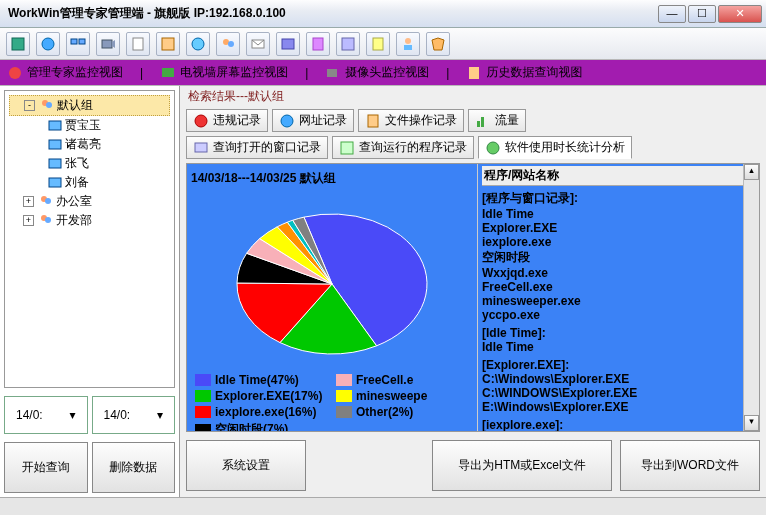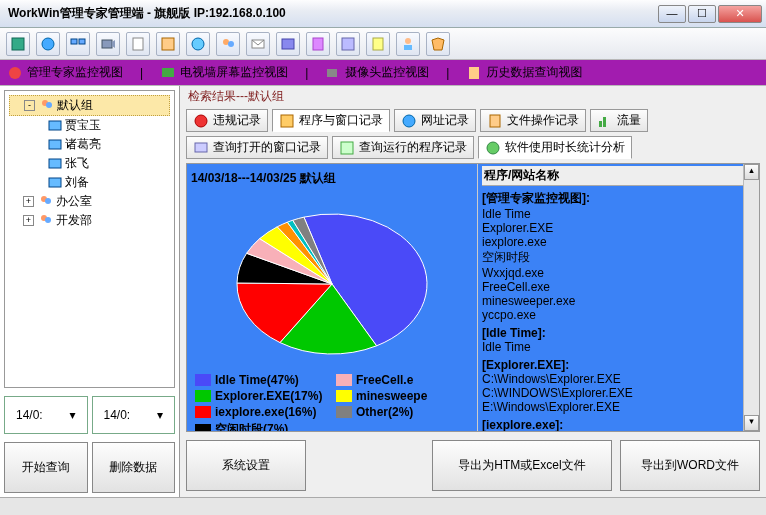--- a/index.html
+++ b/index.html
@@ -33,21 +33,21 @@
 .chartarea { flex: 1; display: flex; border: 1px solid #999; margin: 2px 6px; background: #3b82f6; overflow: hidden; }
 .chartleft { width: 290px; display: flex; flex-direction: column; padding: 4px; }
 .chartheader { font-weight: bold; padding: 2px 0; }
 .piewrap { flex: 1; display: flex; align-items: center; justify-content: center; }
 .legend { display: grid; grid-template-columns: 1fr 1fr; gap: 2px 8px; padding: 4px; }
 .legitem { display: flex; align-items: center; gap: 4px; font-weight: bold; }
 .swatch { width: 16px; height: 12px; }
 .dataright { flex: 1; border-left: 1px solid #ccc; font-family: "SimSun", monospace; padding: 2px 4px; overflow: hidden; position: relative; }
 .datahdr { font-weight: bold; background: #eee; border-bottom: 1px solid #aaa; padding: 1px 2px; }
 .dline { display: flex; }
-.dline .nm { flex: 1; white-space: nowrap; overflow: hidden; }
+.dline .nm { flex: 1; white-space: nowrap; overflow: hidden; font-weight: bold; }
 .dline .vl { width: 16px; text-align: right; }
 .sect { font-weight: bold; margin-top: 4px; }
 .sub { padding-left: 0; }
 .scrollbar { position: absolute; right: 0; top: 0; bottom: 0; width: 16px; background: #e8e8e8; border-left: 1px solid #bbb; }
 .sbtn { height: 16px; border: 1px solid #999; background: linear-gradient(#fdfdfd,#dcdcdc); text-align: center; font-size: 9px; }
 .bottombar { display: flex; gap: 8px; padding: 6px; }
 .statusbar { height: 18px; background: #e6e6e6; border-top: 1px solid #aaa; }
 svg.ico { width: 16px; height: 16px; }
 </style>
 </head>
@@ -244,26 +244,20 @@
   </div>
 
   <div class="rightpane">
     <div class="searchres">检索结果---默认组</div>
     <div class="tabrow">
       <div class="tab">
           <svg class="ico">
             <circle cx="8" cy="8" r="6" fill="#e33" stroke="#a00"></circle>
           </svg>
           <span>违规记录</span>
-        </div>
-      <div class="tab active">
-          <svg class="ico">
-            <rect x="2" y="2" width="12" height="12" fill="#fc6" stroke="#a60"></rect>
-          </svg>
-          <span>程序与窗口记录</span>
         </div>
       <div class="tab">
           <svg class="ico">
             <circle cx="8" cy="8" r="6" fill="#4af" stroke="#06a"></circle>
           </svg>
           <span>网址记录</span>
         </div>
       <div class="tab">
           <svg class="ico">
             <rect x="3" y="2" width="10" height="12" fill="#fc8" stroke="#a60"></rect>
@@ -341,21 +335,21 @@
               <span>Other(2%)</span>
             </div>
           <div class="legitem">
               <span class="swatch" style="background:#000000"></span>
               <span>空闲时段(7%)</span>
             </div>
         </div>
       </div>
       <div class="dataright">
         <div class="datahdr">程序/网站名称</div>
-        <div class="sect">[管理专家监控视图]:</div>
+        <div class="sect">[程序与窗口记录]:</div>
         <div class="dline">
             <span class="nm">Idle Time</span>
             <span class="vl">6</span>
           </div>
         <div class="dline">
             <span class="nm">Explorer.EXE</span>
             <span class="vl">2</span>
           </div>
         <div class="dline">
             <span class="nm">iexplore.exe</span>

